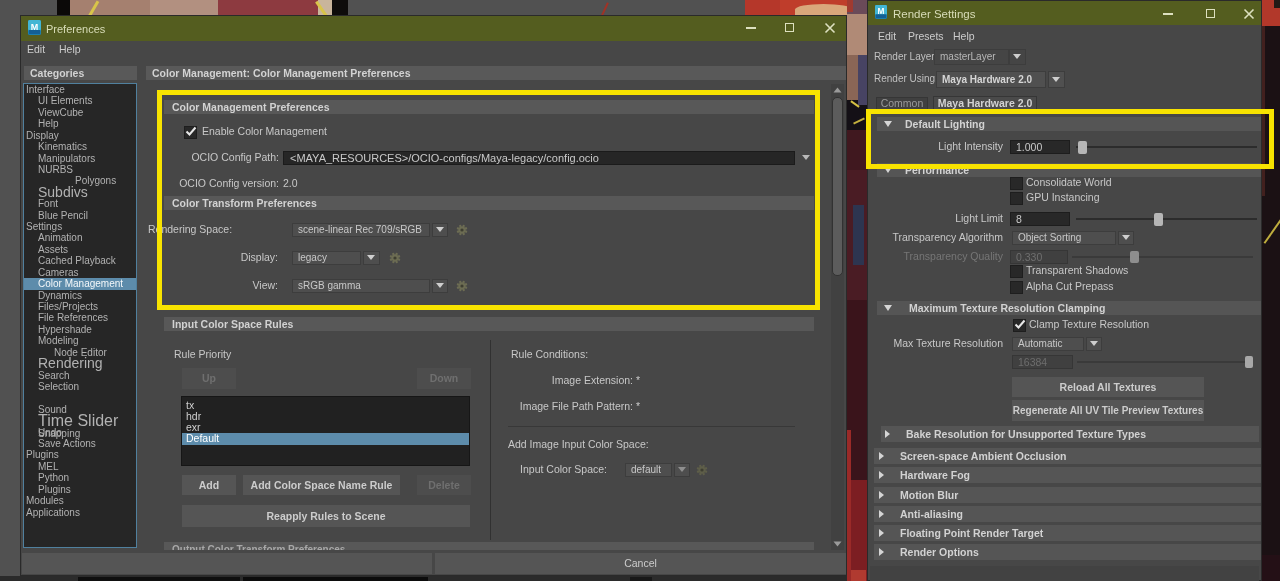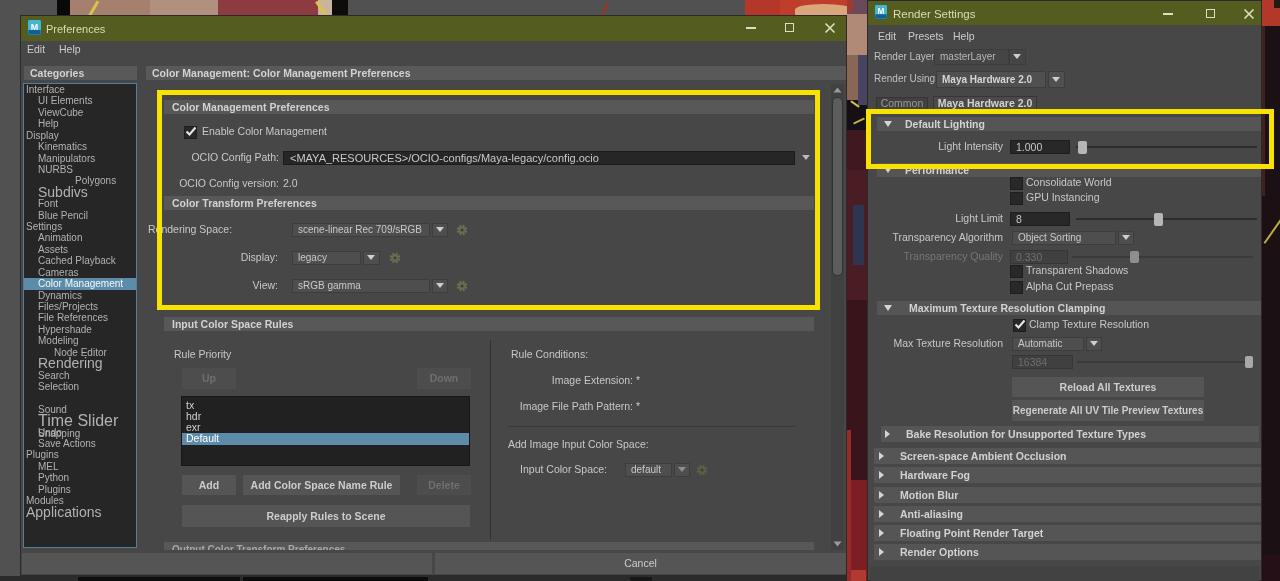--- a/index.html
+++ b/index.html
@@ -86,21 +86,21 @@
 <div class="a" style="left:38px;top:392.34px;font-size:10px;line-height:11.42px;color:#b2b2b2;margin-top:36px;">Snapping</div>
 <div class="a" style="left:38px;top:403.76px;font-size:10px;line-height:11.42px;color:#b2b2b2;">Sound</div>
 <div class="a" style="left:38px;top:415.18px;font-size:16px;line-height:11.42px;color:#b2b2b2;">Time Slider</div>
 <div class="a" style="left:38px;top:426.6px;font-size:10px;line-height:11.42px;color:#b2b2b2;">Undo</div>
 <div class="a" style="left:38px;top:438.02px;font-size:10px;line-height:11.42px;color:#b2b2b2;">Save Actions</div>
 <div class="a" style="left:26px;top:449.44px;font-size:10px;line-height:11.42px;color:#b2b2b2;">Plugins</div>
 <div class="a" style="left:38px;top:460.86px;font-size:10px;line-height:11.42px;color:#b2b2b2;">MEL</div>
 <div class="a" style="left:38px;top:472.28px;font-size:10px;line-height:11.42px;color:#b2b2b2;">Python</div>
 <div class="a" style="left:38px;top:483.7px;font-size:10px;line-height:11.42px;color:#b2b2b2;">Plugins</div>
 <div class="a" style="left:26px;top:495.12px;font-size:10px;line-height:11.42px;color:#b2b2b2;">Modules</div>
-<div class="a" style="left:26px;top:506.54px;font-size:14px;line-height:11.42px;color:#b2b2b2;">Applications</div>
+<div class="a" style="left:26px;top:506.54px;font-size:10px;line-height:11.42px;color:#b2b2b2;">Applications</div>
 <div class="a" style="left:146px;top:66px;width:700px;height:14px;background:#595959;"></div>
 <div class="a" style="left:152px;top:67px;font-size:10.5px;line-height:13.5px;color:#d2d2d2;font-weight:bold;">Color Management: Color Management Preferences</div>
 <div class="a" style="left:164px;top:100px;width:650px;height:14px;background:#585858;"></div>
 <div class="a" style="left:172px;top:101px;font-size:10.5px;line-height:13.5px;color:#d2d2d2;font-weight:bold;">Color Management Preferences</div>
 <div class="a" style="left:184px;top:126px;width:11px;height:11px;background:#282828;border:1px solid #1e1e1e;"></div>
 <svg class="a" style="left:184px;top:124px" width="14" height="14" viewBox="0 0 14 14">
       <path d="M2.5 7.5 L5.5 10.5 L11.5 3.5" stroke="#e8e8e8" stroke-width="2" fill="none"></path>
     </svg>
 <div class="a" style="left:202px;top:125px;font-size:10.5px;line-height:13.5px;color:#c8c8c8;">Enable Color Management</div>
 <div class="a" style="left:149px;top:151px;width:130px;text-align:right;font-size:10.5px;line-height:13.5px;color:#c8c8c8;">OCIO Config Path:</div>

